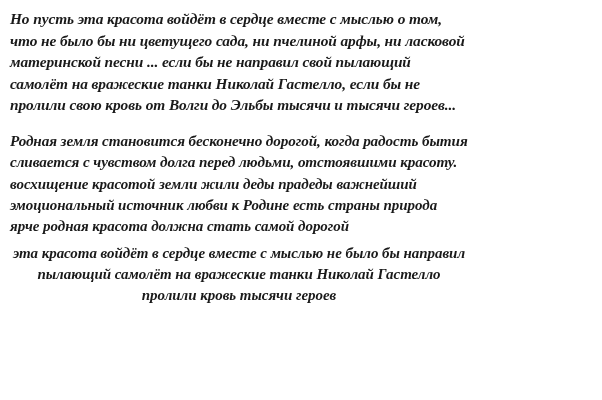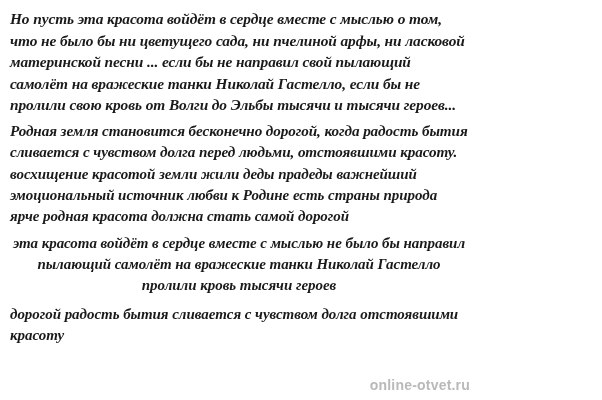--- a/index.html
+++ b/index.html
@@ -29,21 +29,21 @@
     text-align: left;
   }
   .p1 {
     font-size: 15.4px;
     line-height: 21.5px;
     letter-spacing: -0.1px;
   }
   .p2 {
     font-size: 15.2px;
     line-height: 21.5px;
-    margin-top: 4px;
+    margin-top: 14px;
     letter-spacing: -0.1px;
   }
   .p3 {
     font-size: 15.0px;
     line-height: 21.0px;
     margin-top: 1px;
     letter-spacing: -0.05px;
   }
   .p4 {
     font-size: 15.0px;
@@ -71,15 +71,13 @@
   }
 </style>
 </head>
 <body>
 
 <div class="page">
   <p class="para p1">Но пусть эта красота войдёт в сердце вместе с мыслью о том, что не было бы ни цветущего сада, ни пчелиной арфы, ни ласковой материнской песни ... если бы не направил свой пылающий самолёт на вражеские танки Николай Гастелло, если бы не пролили свою кровь от Волги до Эльбы тысячи и тысячи героев...</p>
   <p class="para p2">Родная земля становится бесконечно дорогой, когда радость бытия сливается с чувством долга перед людьми, отстоявшими красоту.</p>
   <p class="para p3">восхищение красотой земли жили деды прадеды важнейший эмоциональный источник любви к Родине есть страны природа ярче родная красота должна стать самой дорогой</p>
   <p class="para p4">эта красота войдёт в сердце вместе с мыслью не было бы направил пылающий самолёт на вражеские танки Николай Гастелло пролили кровь тысячи героев</p>
-  <p class="para p5">дорогой радость бытия сливается с чувством долга отстоявшими красоту</p>
-  <div class="watermark">online-otvet.ru</div>
 </div>
 
 </body></html>

